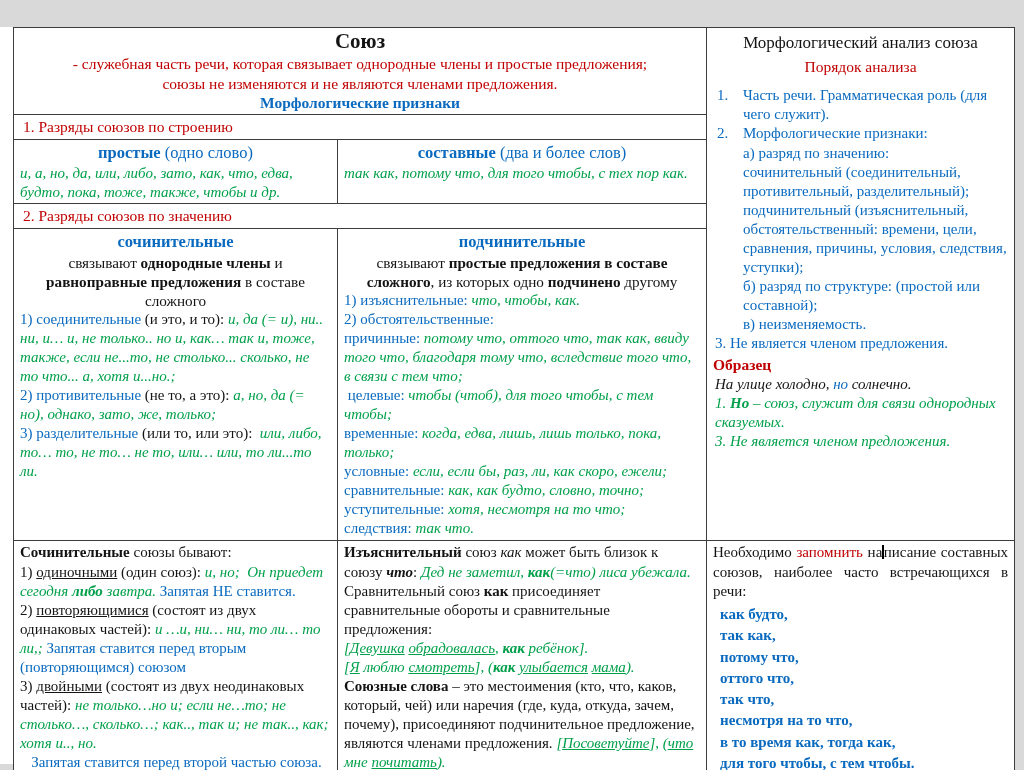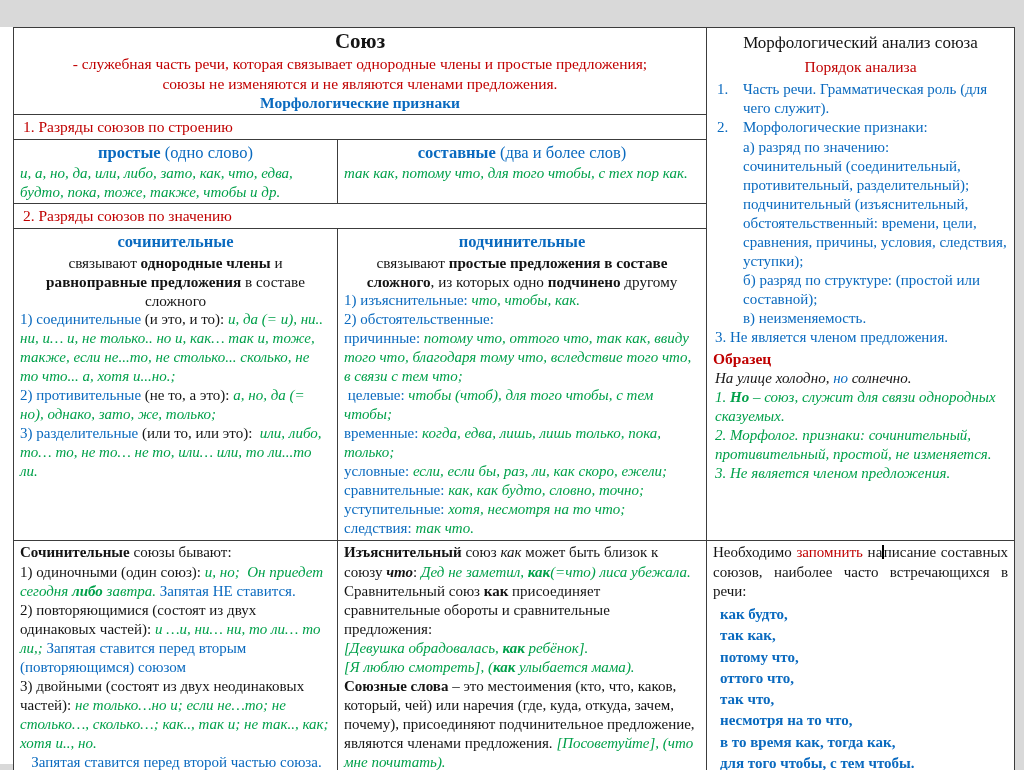--- a/index.html
+++ b/index.html
@@ -39,38 +39,38 @@
   .t-main{font-size:21px;font-weight:bold;line-height:1.2}
   .t-red{color:var(--red);font-size:15.5px;line-height:1.25}
   .t-blue{color:var(--blue);font-weight:bold;font-size:15.5px;line-height:1.25}
   .c-red{color:var(--red);font-size:15.5px;display:flex;align-items:center;padding-left:9px}
   .hdr{text-align:center;font-size:16.5px;line-height:1.25;padding-top:1px}
   .examples{font-size:15px;line-height:1.25}
   .hdr2{text-align:center;color:var(--blue);font-weight:bold;font-size:16.5px;line-height:1.3}
   .desc{text-align:center;font-size:15.2px;line-height:1.25}
   .para{font-size:15px;line-height:1.27;margin:0}
   .a-title{font-weight:normal;font-size:17px;text-align:center;margin:3px 0 5px;line-height:1.2}
-  .a-order{color:var(--red);text-align:center;font-size:15.5px;margin-bottom:4px}
+  .a-order{color:var(--red);text-align:center;font-size:15.5px;margin-bottom:10px}
   .num-item{display:flex;font-size:15px;line-height:1.27}
   .num{flex:0 0 26px;padding-left:4px;color:var(--blue)}
   .num-body{flex:1}
   .plain-item{font-size:15px;line-height:1.27;padding-left:2px}
   .a-sample-label{color:var(--red);font-weight:bold;text-align:left;font-size:15.5px;margin:3px 0 1px}
   .s-line{font-size:15px;line-height:1.27;padding-left:2px}
   .just{text-align:justify;font-size:15px;line-height:1.3}
   .blue-list{padding-left:7px;margin-top:2px}
   .blue-item{color:var(--blue);font-weight:bold;font-size:15px;line-height:1.42}
 
   
   .r{color:var(--red)}
   .b{color:var(--blue)}
   .g{color:var(--green)}
   .B{font-weight:bold}
   .i{font-style:italic}
-  .u{}
+  .u{text-decoration:underline}
   .caret{display:inline-block;width:1.5px;height:14px;background:#000;vertical-align:-2px}
 </style>
 </head>
 <body>
 
 <div class="sheet">
   <div class="grid">
 
     <div class="cell c-title p-r1">
       <div class="t-main">Союз</div>
@@ -123,21 +123,20 @@
         <div class="num-body"><span class="b">Часть речи. Грамматическая роль (для чего служит).</span></div>
       </div>
       <div class="num-item">
         <div class="num">2.</div>
         <div class="num-body"><span class="b">Морфологические признаки:</span><br><span class="b">а) разряд по значению:</span><br><span class="b">сочинительный (соединительный, противительный, разделительный);</span><br><span class="b">подчинительный (изъяснительный, обстоятельственный: времени, цели, сравнения, причины, условия, следствия, уступки);</span><br><span class="b">б) разряд по структуре: (простой или составной);</span><br><span class="b">в) неизменяемость.</span></div>
       </div>
       <div class="plain-item"><span class="b">3. Не является членом предложения.</span></div>
       <div class="a-sample-label">Образец</div>
       <div class="s-line"><span class="i">На улице холодно, </span><span class="b i">но</span><span class="i"> солнечно.</span></div>
       <div class="s-line"><span class="g i">1. </span><span class="g i B">Но</span><span class="g i"> – союз, служит для связи однородных сказуемых.</span></div>
-      <div class="s-line"><span class="g i">2. Морфолог. признаки: сочинительный, противительный, простой, не изменяется.</span></div>
       <div class="s-line"><span class="g i">3. Не является членом предложения.</span></div>
     </div>
 
     <div class="cell p-r6c1">
       <div class="para"><span class="B">Сочинительные</span><span> союзы бывают:</span></div>
       <div class="para"><span>1) </span><span class="u">одиночными</span><span> (один союз): </span><span class="g i">и, но;&nbsp; Он приедет сегодня </span><span class="g i B">либо</span><span class="g i"> завтра.</span><span> </span><span class="b">Запятая НЕ ставится.</span></div>
       <div class="para"><span>2) </span><span class="u">повторяющимися</span><span> (состоят из двух одинаковых частей): </span><span class="g i">и …и, ни… ни, то ли… то ли,;</span><span class="b"> Запятая ставится перед вторым (повторяющимся) союзом</span></div>
       <div class="para"><span>3) </span><span class="u">двойными</span><span> (состоят из двух неодинаковых частей): </span><span class="g i">не только…но и; если не…то; не столько…, сколько…; как.., так и; не так.., как; хотя и.., но.</span></div>
       <div class="para"><span class="b">&nbsp;&nbsp;&nbsp;Запятая ставится перед второй частью союза.</span></div>
     </div>

